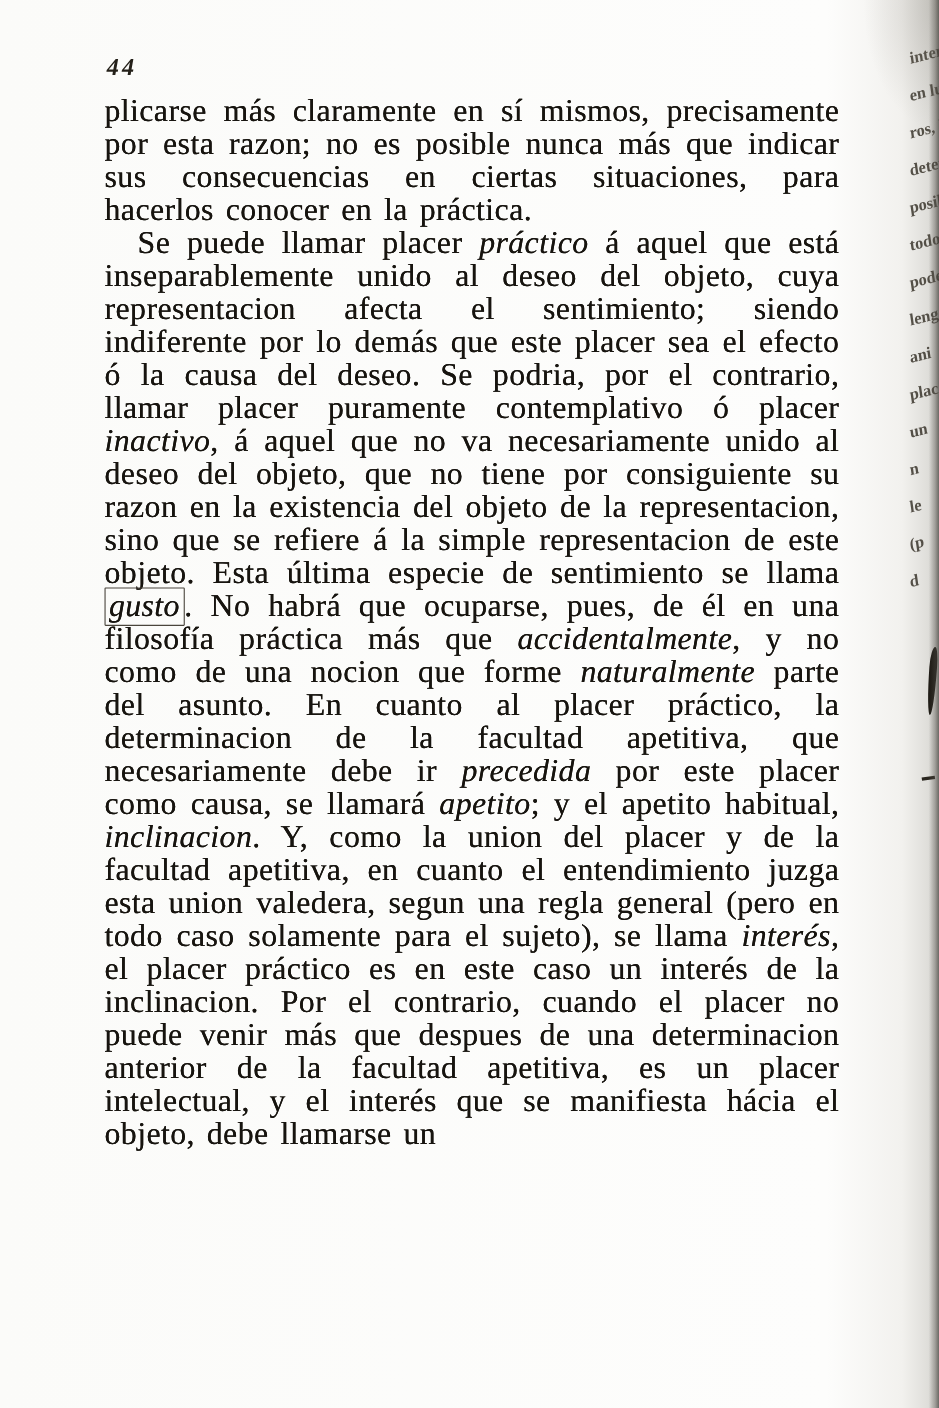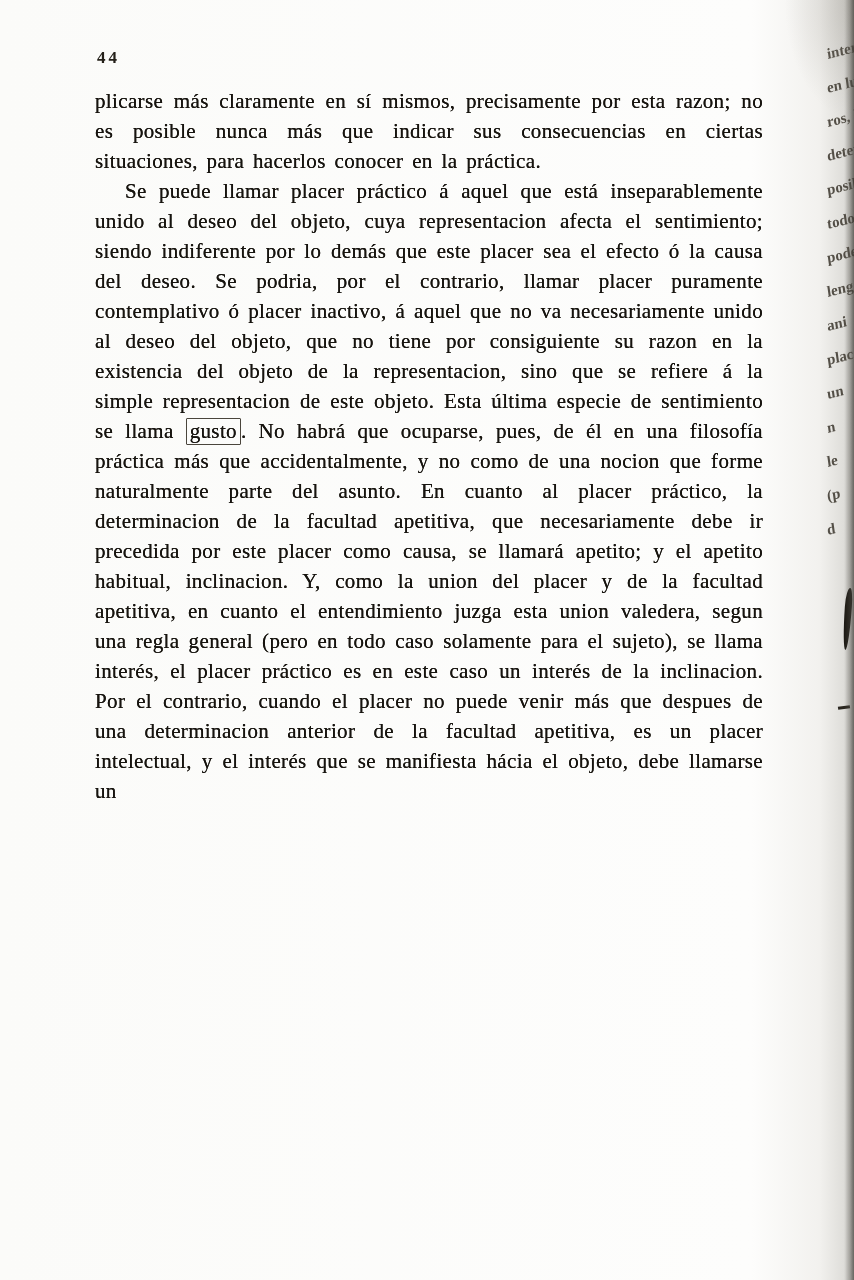--- a/index.html
+++ b/index.html
@@ -24,24 +24,25 @@
     position: absolute;
     top: 48px;
     left: 95px;
     width: 668px;
     height: 24px;
   }
   .page-number {
     position: absolute;
     left: 2px;
     top: 0;
-    font-size: 17px;
+    font-size: 22px;
     letter-spacing: 3px;
     font-weight: bold;
     color: #242019;
+    font-style: italic;
   }
   .running-title {
     position: absolute;
     left: 0;
     right: 0;
     top: 2px;
     text-align: center;
     font-size: 14px;
     letter-spacing: 2px;
     font-weight: bold;
@@ -49,30 +50,30 @@
   }
   
   .body-text {
     position: absolute;
     top: 86px;
     left: 95px;
     width: 668px;
   }
   .para {
     margin: 0;
-    font-size: 21px;
+    font-size: 29px;
     line-height: 30px;
     text-align: justify;
     letter-spacing: 0.35px;
     word-spacing: 3.2px;
     font-weight: 500;
     text-shadow: 0 0 0.45px #17140f;
   }
   .para.indent { text-indent: 30px; }
-  .para .it { }
+  .para .it { font-style: italic; }
   .para .boxed {
     border: 1.5px solid #4a453c;
     padding: 0 3px 1px 3px;
     border-radius: 1px;
     margin-top: 48px;
   }
   
   .edge-strip {
     position: absolute;
     top: 0;

